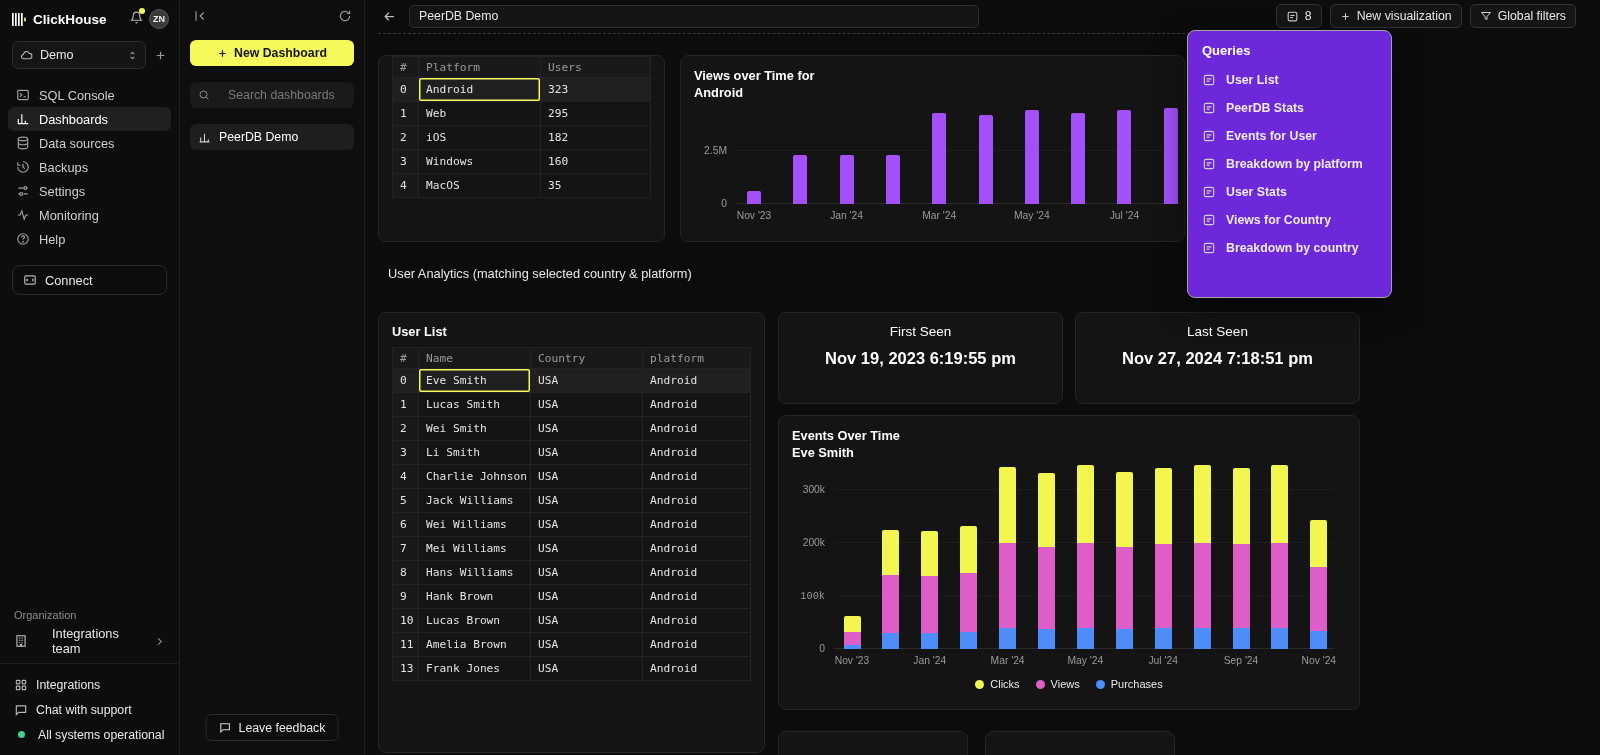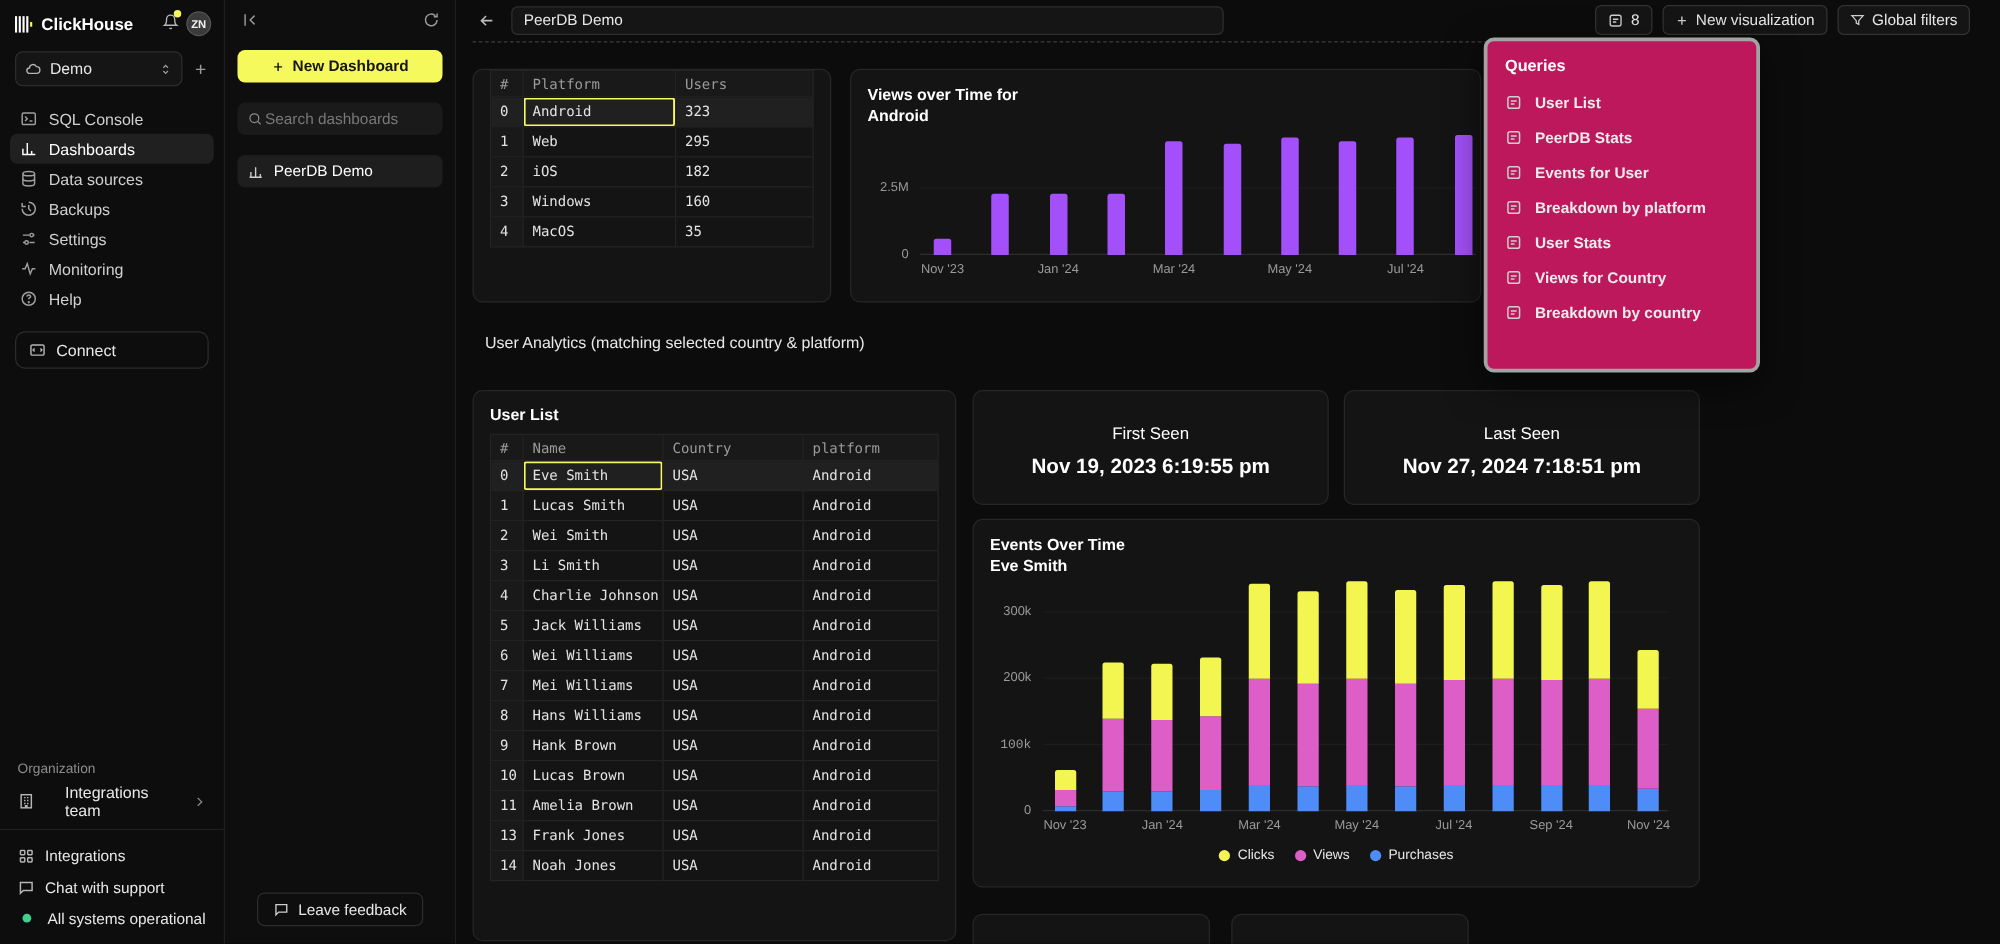--- a/index.html
+++ b/index.html
@@ -42,21 +42,21 @@
 
   
   #dash-panel{position:absolute;left:180px;top:0;width:185px;height:755px;background:#0e0e0e;
     border-right:1px solid #1f1f1f}
   .dp-header{height:32px;display:flex;align-items:center;justify-content:space-between;padding:0 12px}
   .dp-header .icon{cursor:pointer}
   .new-dash-btn{margin:8px 10px 0;height:26px;width:calc(100% - 20px);background:#f6f95c;border:none;
     border-radius:6px;color:#161616;font-weight:600;font-size:12.3px;display:flex;align-items:center;
     justify-content:center;gap:6px;cursor:pointer}
   .dp-search{margin:16px 10px 0;height:26px;background:#1a1a1a;border-radius:6px;display:flex;
-    align-items:center;gap:2px;padding:0 8px}
+    align-items:center;gap:18px;padding:0 8px}
   .dp-search input{background:transparent;border:none;outline:none;color:#ddd;font-size:12.3px;width:100%;font-family:inherit}
   .dp-search input::placeholder{color:#787878}
   .dash-item{margin:16px 10px 0;height:26px;background:#1e1e1e;border-radius:6px;display:flex;
     align-items:center;gap:8px;padding:0 8px;font-size:12.3px;color:#fff;cursor:pointer}
   .feedback-btn{position:absolute;bottom:14px;left:50%;transform:translateX(-50%);height:27px;
     border:1px solid #2c2c2c;border-radius:6px;background:transparent;color:#e8e8e8;font-size:12.3px;
     display:flex;align-items:center;gap:7px;padding:0 12px;cursor:pointer;white-space:nowrap}
 
   
   #main{position:absolute;left:365px;top:0;right:0;height:755px;background:#0c0c0c}
@@ -94,29 +94,29 @@
   td.idx,th.idx{color:#8a8a8a;background:#191919}
   tr.selected td{background:#202020}
   td.cell-selected{box-shadow:inset 0 0 0 1.5px #f6f95c;border-radius:2px}
   #users-table th:nth-child(1){width:26px}
   #users-table th:nth-child(2){width:122px}
   #userlist-table th:nth-child(1){width:26px}
   #userlist-table th:nth-child(2){width:112px}
   #userlist-table th:nth-child(3){width:112px}
 
   
-  #queries-menu{position:absolute;left:822px;top:30px;width:221px;height:268px;background:#be185d;
-    border:3px solid #a3a3a3;border-radius:8px;box-shadow:0 10px 30px rgba(0,0,0,.55);z-index:30}
+  #queries-menu{position:absolute;left:822px;top:30px;width:205px;height:268px;background:#6d28d9;
+    border:1px solid #a3a3a3;border-radius:8px;box-shadow:0 10px 30px rgba(0,0,0,.55);z-index:30}
   .menu-title{font-weight:700;font-size:13px;padding:12px 14px 8px;color:#fff}
   .qm-item{height:28px;display:flex;align-items:center;gap:10px;padding:0 14px;font-size:12.3px;
     font-weight:600;color:#ececec;cursor:pointer}
   .qm-item .icon{color:#cfcfcf}
 
   
-  .kpi-title{text-align:center;font-size:13.5px;margin-top:26px;color:#fff;font-weight:500}
+  .kpi-title{text-align:center;font-size:13.5px;margin-top:11px;color:#fff;font-weight:500}
   .kpi-value{text-align:center;font-size:16.5px;font-weight:700;margin-top:10px;color:#fff}
 
   
   .plot{position:absolute}
   #views-plot{left:55px;top:48px;width:445px;height:100px}
   #events-plot{left:55px;top:48px;width:500px;height:185px}
   .plot .bar{position:absolute}
   .bar-top{border-radius:2px 2px 0 0}
   .gridline{position:absolute;left:0;right:0;height:1px;background:#1d1d1d}
   .baseline{position:absolute;left:0;right:0;bottom:0;height:1px;background:#2c2c2c}
@@ -602,26 +602,20 @@
           </tr>
           <tr>
             <td class="idx">11</td>
             <td>Amelia Brown</td>
             <td>USA</td>
             <td>Android</td>
           </tr>
           <tr>
             <td class="idx">13</td>
             <td>Frank Jones</td>
-            <td>USA</td>
-            <td>Android</td>
-          </tr>
-          <tr>
-            <td class="idx">14</td>
-            <td>Noah Jones</td>
             <td>USA</td>
             <td>Android</td>
           </tr>
         </tbody>
       </table>
   </div>
 
   <div class="panel" id="first-seen-panel">
     <div class="kpi-title">First Seen</div>
     <div class="kpi-value">Nov 19, 2023 6:19:55 pm</div>

